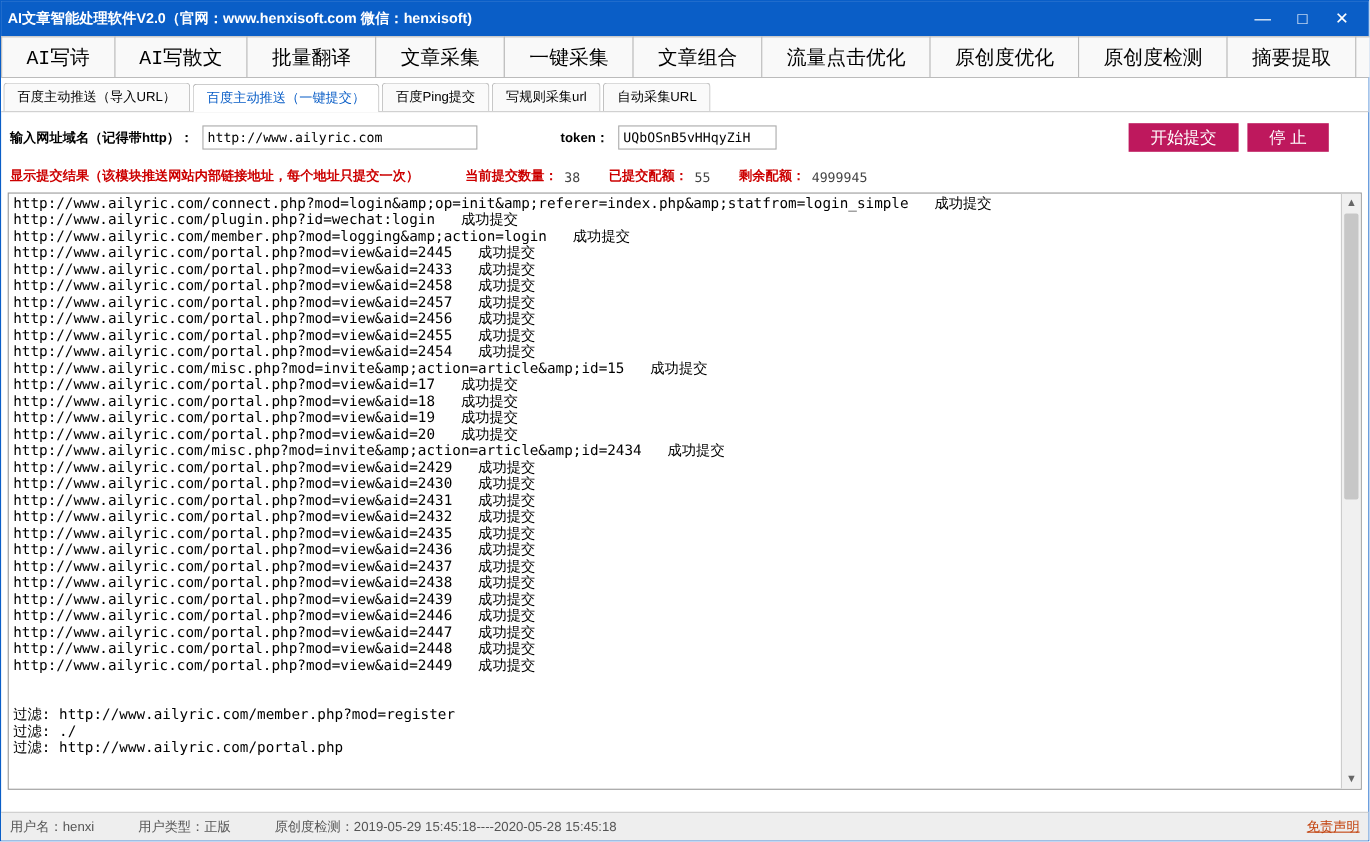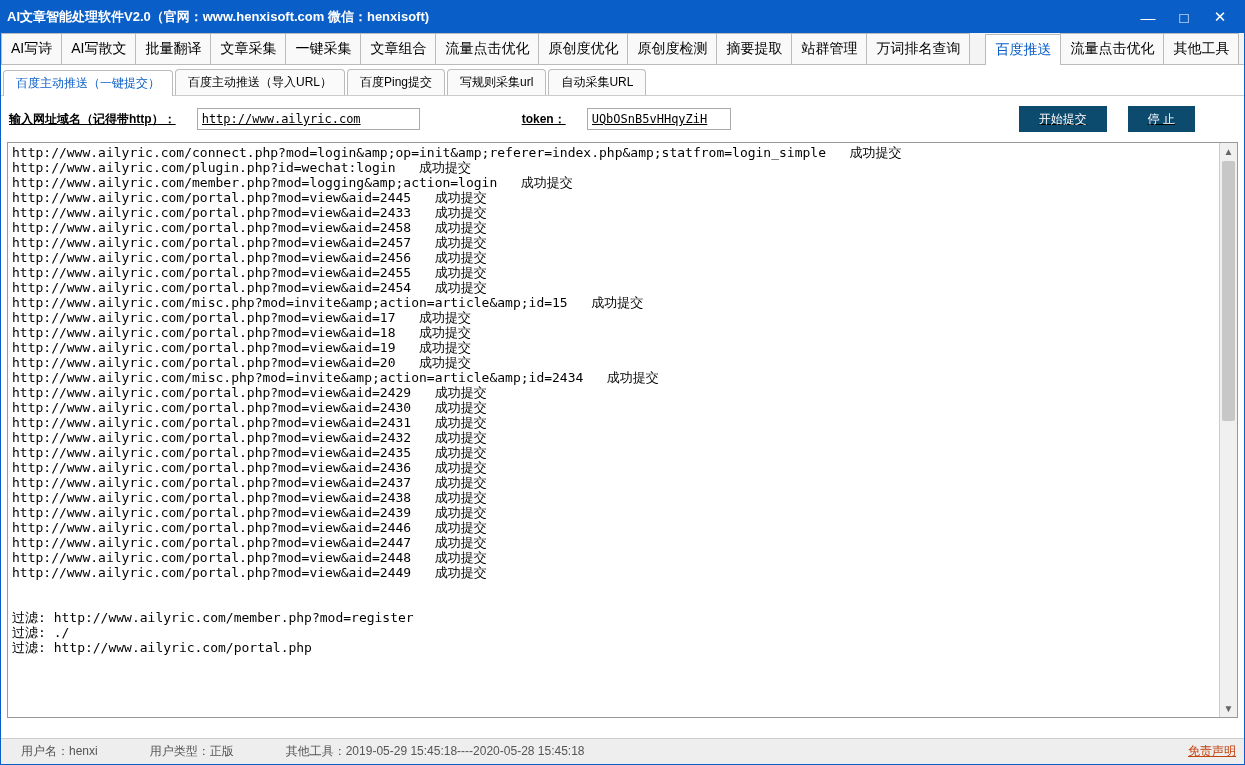--- a/index.html
+++ b/index.html
@@ -2,40 +2,40 @@
 <html><head>
 <meta charset="utf-8">
 <style>
 * { margin: 0; padding: 0; box-sizing: border-box; }
 body { font-family: "Microsoft YaHei", "SimSun", sans-serif; font-size: 12px; background: #fff; overflow: hidden; }
 .window { width: 1245px; height: 765px; display: flex; flex-direction: column; border: 1px solid #0a5ec7; }
 .titlebar { height: 30px; background: #0a5ec7; color: #fff; display: flex; align-items: center; padding: 16px 6px; font-size: 13px; }
 .titlebar .title { flex: 1; font-weight: bold; }
 .titlebar .ctrl { width: 36px; height: 24px; display: flex; align-items: center; justify-content: center; cursor: pointer; font-size: 15px; }
 .maintabs { display: flex; border-bottom: 1px solid #bbb; background: #f4f4f4; }
-.maintab { padding: 6px 9px; border: 1px solid #bbb; border-bottom: none; background: #f9f9f9; margin-right: -1px; cursor: pointer; font-size: 14px; white-space: nowrap; }
+.maintab { padding: 6px 22px; border: 1px solid #bbb; border-bottom: none; background: #f9f9f9; margin-right: -1px; cursor: pointer; font-size: 18px; white-space: nowrap; font-family: Liberation Mono, monospace; }
 .maintab.active { background: #fff; color: #0a5ec7; position: relative; top: 1px; margin-left: 16px; }
 .subtabs { display: flex; border-bottom: 1px solid #ccc; background: #fff; padding-top: 4px; padding-left: 2px; }
 .subtab { padding: 4px 12px; border: 1px solid #bbb; border-bottom: none; border-radius: 4px 4px 0 0; margin-right: 2px; cursor: pointer; background: #fafafa; }
 .subtab.active { background: #fff; color: #0a5ec7; position: relative; top: 1px; }
-.form-row { display: flex; align-items: center; padding: 10px 8px; gap: 21px; text-decoration: underline; }
+.form-row { display: flex; align-items: center; padding: 10px 8px; gap: 8px; }
 .form-row .lbl { font-weight: bold; }
 .form-row input[type=text] { height: 22px; border: 1px solid #aaa; padding: 0 4px; font-family: monospace; font-size: 12px; }
-.btn { height: 26px; padding: 0 20px; border: none; background: #0c4a6e; color: #fff; cursor: pointer; font-size: 12px; text-align: right; }
+.btn { height: 26px; padding: 0 20px; border: none; background: #be185d; color: #fff; cursor: pointer; font-size: 15px; text-align: right; }
 .stats-row { display: flex; align-items: center; padding: 4px 8px 6px; gap: 6px; font-weight: bold; }
 .stats-row .red { color: #c00; }
 .stats-row .val { color: #444; font-weight: normal; margin-right: 20px; font-family: monospace; }
 .log-wrap { flex: 1; margin: 0 6px 20px; border: 1px solid #999; position: relative; overflow: hidden; }
 .log { position: absolute; inset: 0; right: 18px; overflow: hidden; padding: 2px 4px; font-family: "SimSun","NSimSun",monospace; font-size: 13px; line-height: 15px; white-space: pre; }
 .scroll { position: absolute; right: 0; top: 0; bottom: 0; width: 18px; background: #f0f0f0; border-left: 1px solid #ccc; }
 .scroll .thumb { position: absolute; left: 2px; right: 2px; top: 18px; height: 260px; background: #c7c7c7; border-radius: 2px; }
 .scroll .arr { position: absolute; left: 0; right: 0; height: 17px; display:flex; align-items:center; justify-content:center; color:#666; font-size:10px; }
 .scroll .arr.up { top: 0; } .scroll .arr.dn { bottom: 0; }
 .statusbar { height: 26px; background: #eee; border-top: 1px solid #ccc; display: flex; align-items: center; padding: 0 8px; color: #555; font-size: 12px; }
-.statusbar .seg { margin-right: 40px; margin-left: 12px; }
+.statusbar .seg { margin-right: 40px; }
 .statusbar .link { margin-left: auto; color: #c2410c; text-decoration: underline; cursor: pointer; }
 </style>
 </head>
 <body>
 
 <div class="window">
 
   <div class="titlebar">
     <span class="title">AI文章智能处理软件V2.0（官网：www.henxisoft.com  微信：henxisoft)</span>
     <span class="ctrl">—</span>
@@ -55,39 +55,49 @@
       <div class="maintab">原创度检测</div>
       <div class="maintab">摘要提取</div>
       <div class="maintab">站群管理</div>
       <div class="maintab">万词排名查询</div>
       <div class="maintab active">百度推送</div>
       <div class="maintab">流量点击优化</div>
       <div class="maintab">其他工具</div>
     </div>
 
   <div class="subtabs" id="subtabs">
+      <div class="subtab">百度主动推送（导入URL）</div>
       <div class="subtab active">百度主动推送（一键提交）</div>
-      <div class="subtab">百度主动推送（导入URL）</div>
       <div class="subtab">百度Ping提交</div>
       <div class="subtab">写规则采集url</div>
       <div class="subtab">自动采集URL</div>
     </div>
 
   <div class="form-row">
     <span class="lbl">输入网址域名（记得带http）：</span>
-    <input type="text" style="width: 223px;" value="http://www.ailyric.com">
+    <input type="text" style="width: 250px;" value="http://www.ailyric.com">
     <span style="width:60px"></span>
     <span class="lbl">token：</span>
     <input type="text" style="width: 144px;" value="UQbOSnB5vHHqyZiH">
     <span style="flex:1"></span>
     <button class="btn">开始提交</button>
     <button class="btn">停 止</button>
     <span style="width:20px"></span>
   </div>
 
+  <div class="stats-row">
+    <span class="red">显示提交结果（该模块推送网站内部链接地址，每个地址只提交一次）</span>
+    <span style="width:30px"></span>
+    <span class="red">当前提交数量：</span>
+    <span class="val">38</span>
+    <span class="red">已提交配额：</span>
+    <span class="val">55</span>
+    <span class="red">剩余配额：</span>
+    <span class="val">4999945</span>
+  </div>
 
   <div class="log-wrap">
     <div class="log">http://www.ailyric.com/connect.php?mod=login&amp;amp;op=init&amp;amp;referer=index.php&amp;amp;statfrom=login_simple   成功提交
 http://www.ailyric.com/plugin.php?id=wechat:login   成功提交
 http://www.ailyric.com/member.php?mod=logging&amp;amp;action=login   成功提交
 http://www.ailyric.com/portal.php?mod=view&amp;aid=2445   成功提交
 http://www.ailyric.com/portal.php?mod=view&amp;aid=2433   成功提交
 http://www.ailyric.com/portal.php?mod=view&amp;aid=2458   成功提交
 http://www.ailyric.com/portal.php?mod=view&amp;aid=2457   成功提交
 http://www.ailyric.com/portal.php?mod=view&amp;aid=2456   成功提交
@@ -125,18 +135,18 @@
   </div>
 
   <div class="statusbar">
     <span class="seg">
       <span>用户名：</span><span>henxi</span>
     </span>
     <span class="seg">
       <span>用户类型：</span><span>正版</span>
     </span>
     <span class="seg">
-      <span>其他工具：</span><span>2019-05-29 15:45:18----2020-05-28 15:45:18</span>
+      <span>原创度检测：</span><span>2019-05-29 15:45:18----2020-05-28 15:45:18</span>
     </span>
     <span class="link">免责声明</span>
   </div>
 
 </div>
 
 </body></html>

